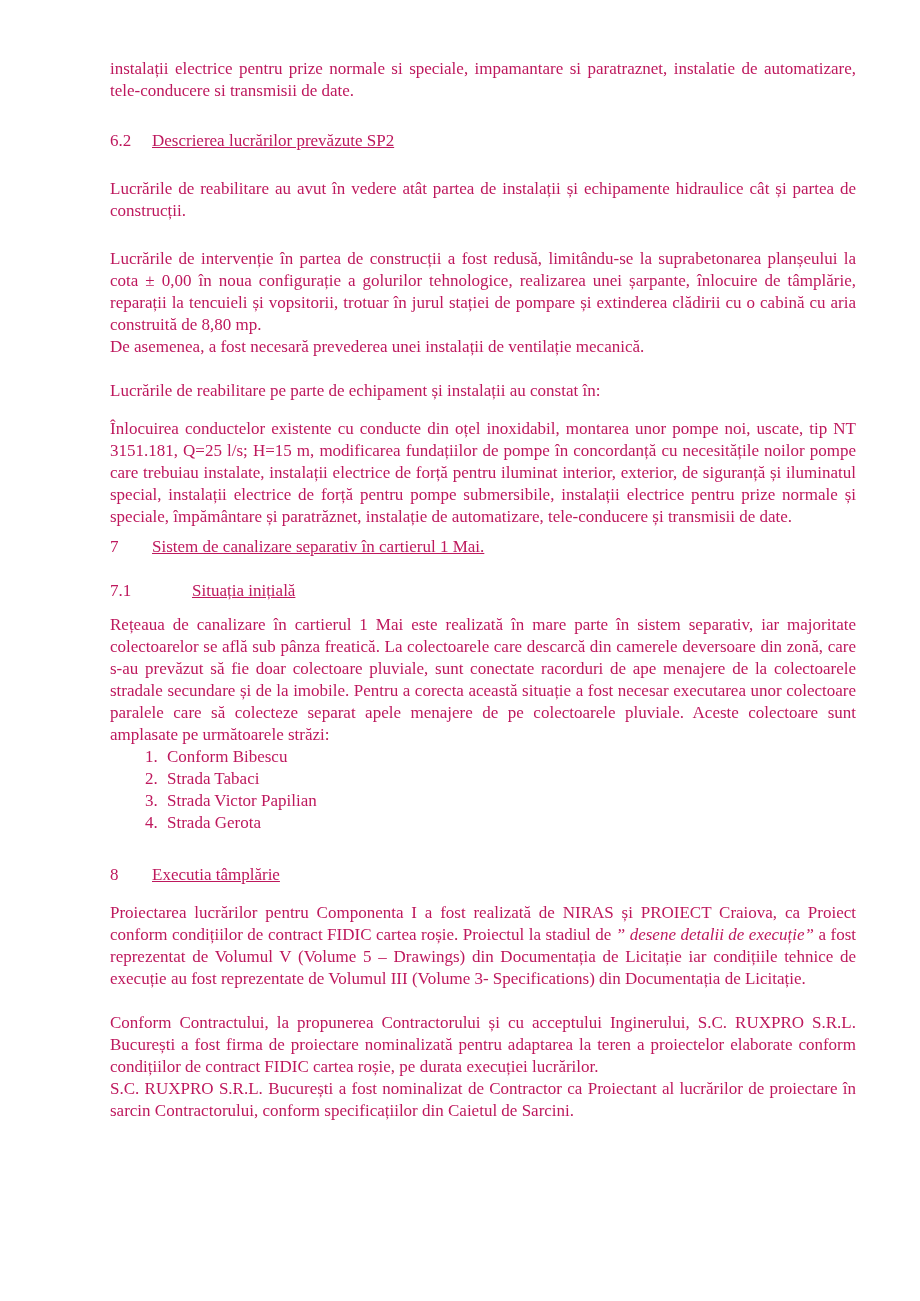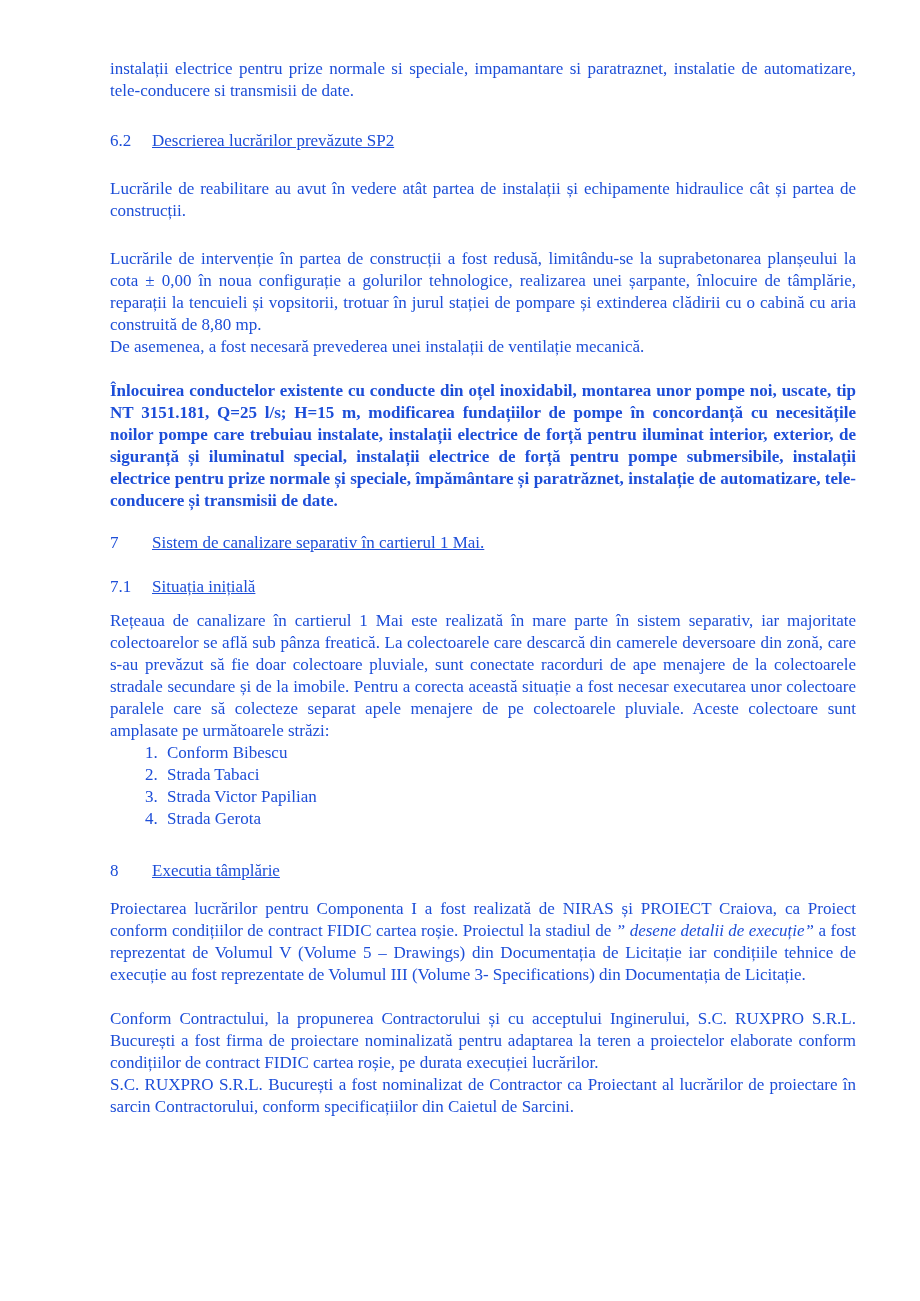--- a/index.html
+++ b/index.html
@@ -5,21 +5,21 @@
   html, body {
     margin: 0;
     padding: 0;
     background: #ffffff;
   }
   .page {
     width: 920px;
     height: 1301px;
     box-sizing: border-box;
     background: #ffffff;
-    color: #1d4ed8;
+    color: #be185d;
     font-family: "Liberation Serif", "DejaVu Serif", serif;
     font-size: 17px;
     line-height: 22px;
     padding: 58px 64px 40px 110px;
     overflow: hidden;
     border-radius: 12px;
   }
   .para {
     margin: 0;
     text-align: justify;
@@ -49,22 +49,22 @@
   }
   .street-item {
     padding-left: 35px;
     display: flex;
   }
   .li-num {
     flex: 0 0 auto;
     width: 22px;
   }
   .mb0  { margin-bottom: 0; }
-  .mb8  { margin-bottom: 20px; font-weight: bold; }
-  .mb12 { margin-bottom: 12px; }
+  .mb8  { margin-bottom: 8px; }
+  .mb12 { margin-bottom: 12px; gap: 40px; }
   .mb16 { margin-bottom: 16px; }
   .mb22 { margin-bottom: 22px; }
   .mb26 { margin-bottom: 26px; }
   .mb28 { margin-bottom: 28px; }
   .mb30 { margin-bottom: 30px; }
 </style>
 </head>
 <body>
 
 <div class="page">
@@ -74,20 +74,21 @@
   <h3 class="heading mb26">
     <span class="h-num">6.2</span>
     <span class="h-title">Descrierea lucrărilor prevăzute SP2</span>
   </h3>
 
   <p class="para mb26">Lucrările de reabilitare au avut în vedere atât partea de instalații și echipamente hidraulice cât și partea de construcții.</p>
 
   <p class="para mb0">Lucrările de intervenție în partea de construcții a fost redusă, limitându-se la suprabetonarea planșeului la cota ± 0,00 în noua configurație a golurilor tehnologice, realizarea unei șarpante, înlocuire de tâmplărie, reparații la tencuieli și vopsitorii, trotuar în jurul stației de pompare și extinderea clădirii cu o cabină cu aria construită de 8,80 mp.</p>
   <p class="para mb22">De asemenea, a fost necesară prevederea unei instalații de ventilație mecanică.</p>
 
+  <p class="para mb16">Lucrările de reabilitare pe parte de echipament și instalații au constat în:</p>
 
   <p class="para mb8">Înlocuirea conductelor existente cu conducte din oțel inoxidabil, montarea unor pompe noi, uscate, tip NT 3151.181, Q=25 l/s; H=15 m, modificarea fundațiilor de pompe în concordanță cu necesitățile noilor pompe care trebuiau instalate, instalații electrice de forță pentru iluminat interior, exterior, de siguranță și iluminatul special, instalații electrice de forță pentru pompe submersibile, instalații electrice pentru prize normale și speciale, împământare și paratrăznet, instalație de automatizare, tele-conducere și transmisii de date.</p>
 
   <h3 class="heading mb22">
     <span class="h-num">7</span>
     <span class="h-title">Sistem de canalizare separativ în cartierul 1 Mai.</span>
   </h3>
 
   <h3 class="heading mb12">
     <span class="h-num">7.1</span>

